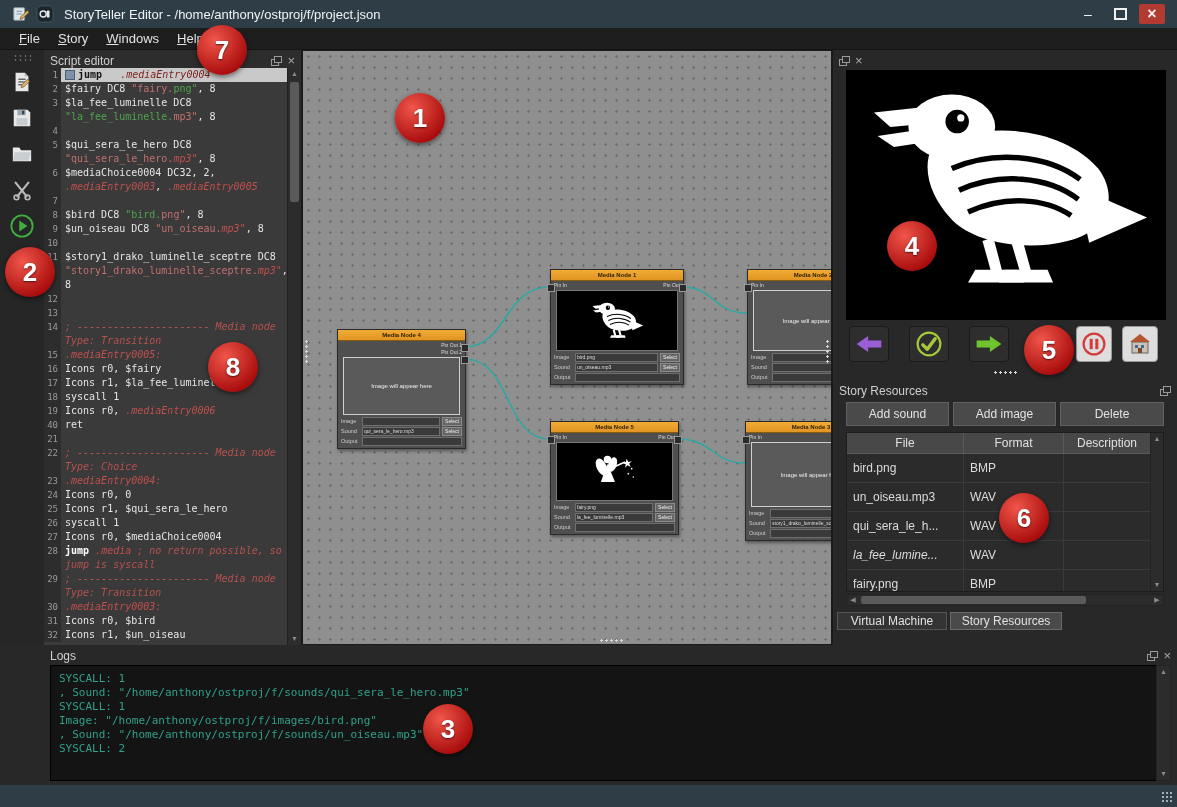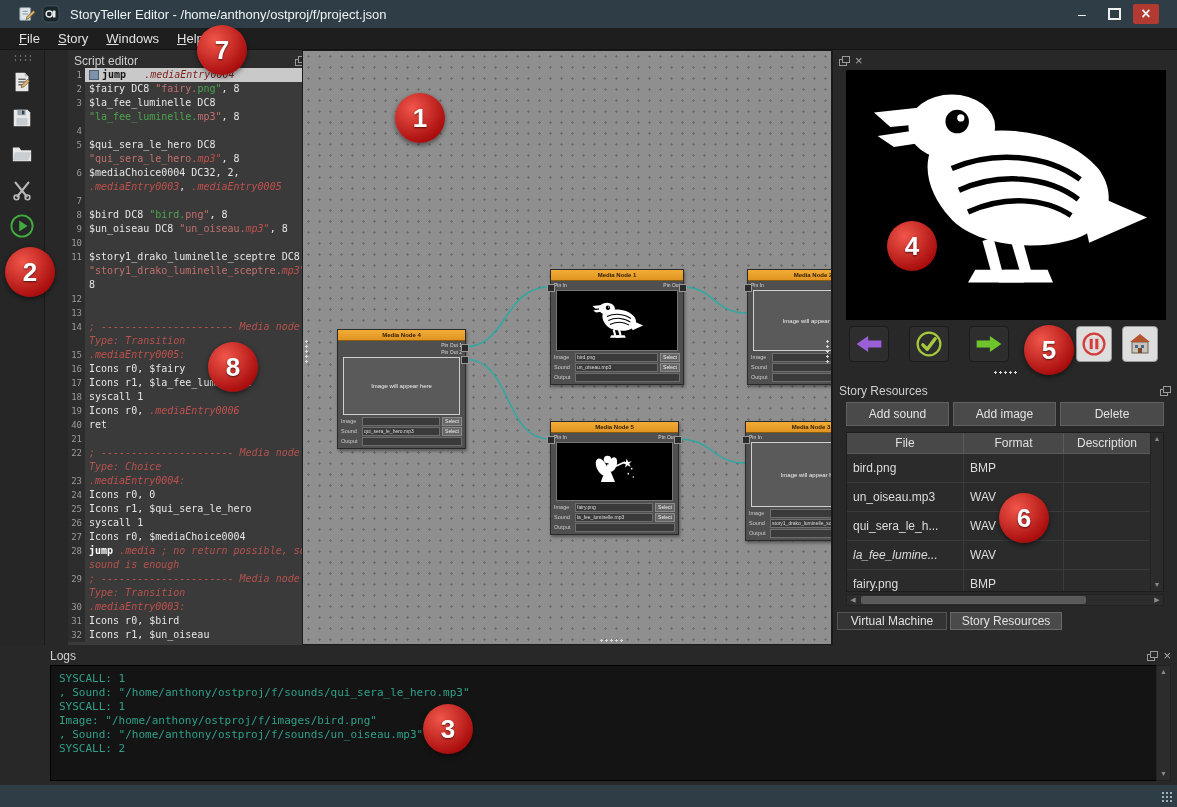--- a/index.html
+++ b/index.html
@@ -1,19 +1,19 @@
 <!DOCTYPE html>
 <html><head>
 <meta charset="utf-8">
 <style>
   html,body{margin:0;padding:0;overflow:hidden;background:#282828;}
   body{width:1177px;height:807px;position:relative;font-family:"Liberation Sans",sans-serif;color:#ddd;}
 
   
-  .titlebar{position:absolute;left:0;top:0;width:1177px;height:28px;background:#2f3e46;display:flex;align-items:center;gap:6px;padding:0 18px;box-sizing:border-box;}
+  .titlebar{position:absolute;left:0;top:0;width:1177px;height:28px;background:#2f3e46;display:flex;align-items:center;gap:6px;padding:0 12px;box-sizing:border-box;}
   .titlebar .ticon{width:18px;height:18px;flex:0 0 auto;}
   .title-text{font-size:13px;color:#eef2f4;margin-left:4px;flex:1;white-space:nowrap;overflow:hidden;}
   .winbtn{width:26px;height:20px;display:flex;align-items:center;justify-content:center;color:#f0f0f0;font-size:14px;border-radius:2px;}
   .winbtn .maxbox{width:9px;height:8px;border:2px solid #f0f0f0;display:inline-block;}
   .win-close{background:#b33a31;font-size:16px;font-weight:bold;}
 
   
   .menubar{position:absolute;left:0;top:28px;width:1177px;height:22px;background:#1e1e1e;display:flex;align-items:center;padding-left:10px;box-sizing:border-box;border-bottom:1px solid #141414;}
   .menu-item{font-size:13px;color:#e2e2e2;padding:2px 9px;}
   .menu-item::first-letter{text-decoration:underline;}
@@ -26,21 +26,21 @@
   
   .panel-head{height:18px;display:flex;align-items:center;color:#cfcfcf;font-size:12px;padding:2px 6px 0 6px;}
   .panel-head .ph-title{flex:1;}
   .mini-icons{display:flex;align-items:center;gap:5px;}
   .float-icon{position:relative;width:11px;height:10px;display:inline-block;}
   .float-icon::before{content:"";position:absolute;left:0;bottom:0;width:6px;height:5px;border:1px solid #9a9a9a;}
   .float-icon::after{content:"";position:absolute;right:0;top:0;width:6px;height:5px;border:1px solid #9a9a9a;background:#282828;}
   .close-mini{color:#aaa;font-size:13px;line-height:10px;}
 
   
-  .script-panel{position:absolute;left:44px;top:50px;width:258px;height:595px;background:#2d2d2d;border-right:1px solid #191919;box-sizing:border-box;margin-left:24px;}
+  .script-panel{position:absolute;left:44px;top:50px;width:258px;height:595px;background:#2d2d2d;border-right:1px solid #191919;box-sizing:border-box;}
   .script-body{position:absolute;left:0;top:18px;right:13px;bottom:0;background:#3a3a3a;overflow:hidden;font-family:"DejaVu Sans Mono",monospace;font-size:10px;}
   .crow{display:flex;height:14px;line-height:14px;}
   .gut{flex:0 0 14px;text-align:right;padding-right:3px;color:#9a9a9a;background:#2d2d2d;font-size:9px;}
   .ctext{flex:1;padding-left:4px;white-space:pre;overflow:hidden;}
   .crow.hl .ctext{background:#c9c9c9;}
   .w{color:#e6e6e6;} .k{color:#ffffff;font-weight:bold;}
   .s{color:#c0706e;} .e{color:#4ea34e;}
   .l{color:#c0504d;font-style:italic;} .c{color:#b5524e;font-style:italic;}
   .hl .w,.hl .k{color:#141414;} .hl .l{color:#7d1f1c;}
   .ic{display:inline-block;width:8px;height:8px;background:#7d92a8;border:1px solid #4d5f70;margin:0 3px 0 0;vertical-align:middle;}
@@ -328,21 +328,21 @@
       <div class="crow">
         <span class="gut">27</span>
         <span class="ctext"><span class="w">Icons r0, $mediaChoice0004</span></span>
       </div>
       <div class="crow">
         <span class="gut">28</span>
         <span class="ctext"><span class="k">jump</span><span class="w"> </span><span class="l">.media</span><span class="c"> ; no return possible, so a</span></span>
       </div>
       <div class="crow">
         <span class="gut"></span>
-        <span class="ctext"><span class="c">sound is enough</span></span>
+        <span class="ctext"><span class="c">jump is syscall</span></span>
       </div>
       <div class="crow">
         <span class="gut">29</span>
         <span class="ctext"><span class="c">; ---------------------- Media node</span></span>
       </div>
       <div class="crow">
         <span class="gut"></span>
         <span class="ctext"><span class="c">Type: Transition</span></span>
       </div>
       <div class="crow">

